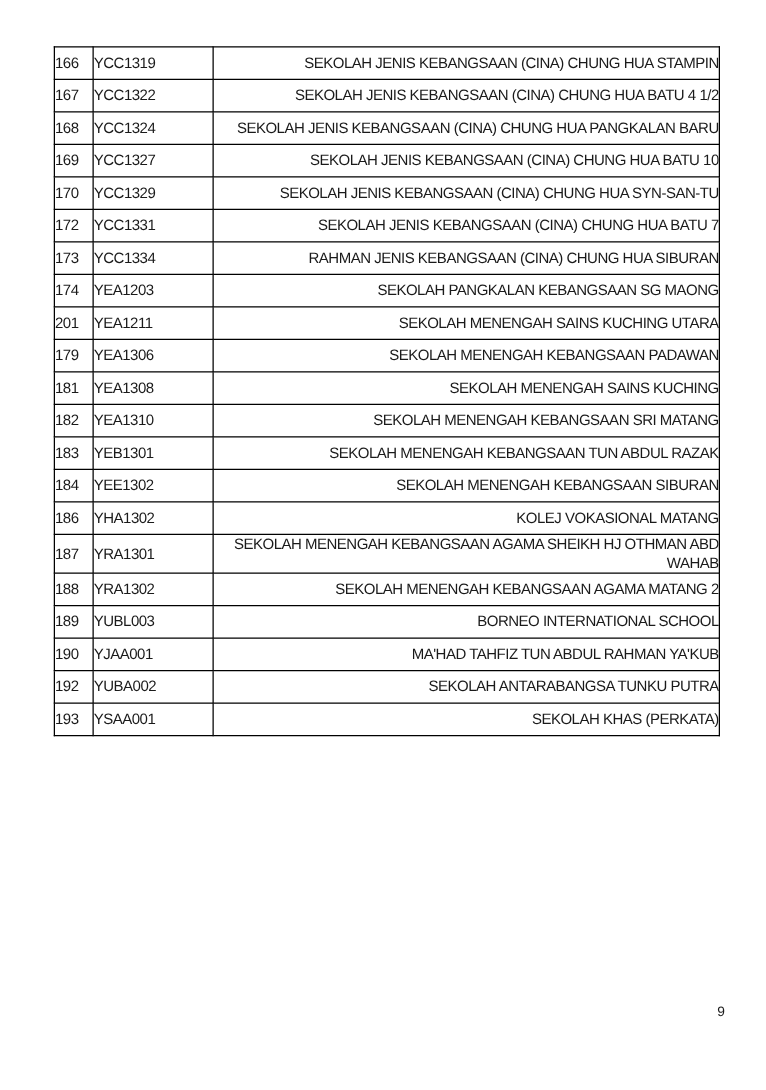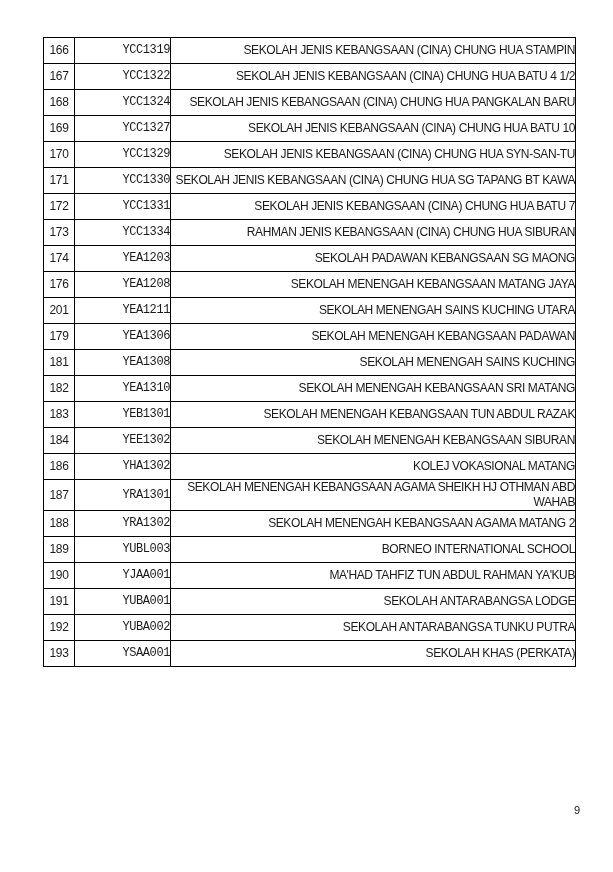--- a/index.html
+++ b/index.html
@@ -31,26 +31,24 @@
     vertical-align: middle;
     font-size: 12px;
     line-height: 15px;
     letter-spacing: -0.4px;
     color: #1a1a1a;
     overflow: hidden;
     white-space: pre;
   }
   td.col-no {
     width: 30px;
-    text-align: center;
   }
   td.col-code {
     width: 95px;
-    text-align: right;
-    font-family: Liberation Mono, monospace;
+    text-align: left;
   }
   td.col-name {
     width: 404px;
     text-align: right;
     padding-left: 6px;
     padding-right: 2px;
   }
   .page-number {
     position: absolute;
     top: 804px;
@@ -86,43 +84,33 @@
           <td class="col-no">169</td>
           <td class="col-code">YCC1327</td>
           <td class="col-name">SEKOLAH JENIS KEBANGSAAN (CINA) CHUNG HUA BATU 10</td>
         </tr>
         <tr>
           <td class="col-no">170</td>
           <td class="col-code">YCC1329</td>
           <td class="col-name">SEKOLAH JENIS KEBANGSAAN (CINA) CHUNG HUA SYN-SAN-TU</td>
         </tr>
         <tr>
-          <td class="col-no">171</td>
-          <td class="col-code">YCC1330</td>
-          <td class="col-name">SEKOLAH JENIS KEBANGSAAN (CINA) CHUNG HUA SG TAPANG BT KAWA</td>
-        </tr>
-        <tr>
           <td class="col-no">172</td>
           <td class="col-code">YCC1331</td>
           <td class="col-name">SEKOLAH JENIS KEBANGSAAN (CINA) CHUNG HUA BATU 7</td>
         </tr>
         <tr>
           <td class="col-no">173</td>
           <td class="col-code">YCC1334</td>
           <td class="col-name">RAHMAN JENIS KEBANGSAAN (CINA) CHUNG HUA SIBURAN</td>
         </tr>
         <tr>
           <td class="col-no">174</td>
           <td class="col-code">YEA1203</td>
-          <td class="col-name">SEKOLAH PADAWAN KEBANGSAAN SG MAONG</td>
-        </tr>
-        <tr>
-          <td class="col-no">176</td>
-          <td class="col-code">YEA1208</td>
-          <td class="col-name">SEKOLAH MENENGAH KEBANGSAAN MATANG JAYA</td>
+          <td class="col-name">SEKOLAH PANGKALAN KEBANGSAAN SG MAONG</td>
         </tr>
         <tr>
           <td class="col-no">201</td>
           <td class="col-code">YEA1211</td>
           <td class="col-name">SEKOLAH MENENGAH SAINS KUCHING UTARA</td>
         </tr>
         <tr>
           <td class="col-no">179</td>
           <td class="col-code">YEA1306</td>
           <td class="col-name">SEKOLAH MENENGAH KEBANGSAAN PADAWAN</td>
@@ -167,25 +155,20 @@
           <td class="col-no">189</td>
           <td class="col-code">YUBL003</td>
           <td class="col-name">BORNEO INTERNATIONAL SCHOOL</td>
         </tr>
         <tr>
           <td class="col-no">190</td>
           <td class="col-code">YJAA001</td>
           <td class="col-name">MA'HAD TAHFIZ TUN ABDUL RAHMAN YA'KUB</td>
         </tr>
         <tr>
-          <td class="col-no">191</td>
-          <td class="col-code">YUBA001</td>
-          <td class="col-name">SEKOLAH ANTARABANGSA LODGE</td>
-        </tr>
-        <tr>
           <td class="col-no">192</td>
           <td class="col-code">YUBA002</td>
           <td class="col-name">SEKOLAH ANTARABANGSA TUNKU PUTRA</td>
         </tr>
         <tr>
           <td class="col-no">193</td>
           <td class="col-code">YSAA001</td>
           <td class="col-name">SEKOLAH KHAS (PERKATA)</td>
         </tr>
       </tbody>

